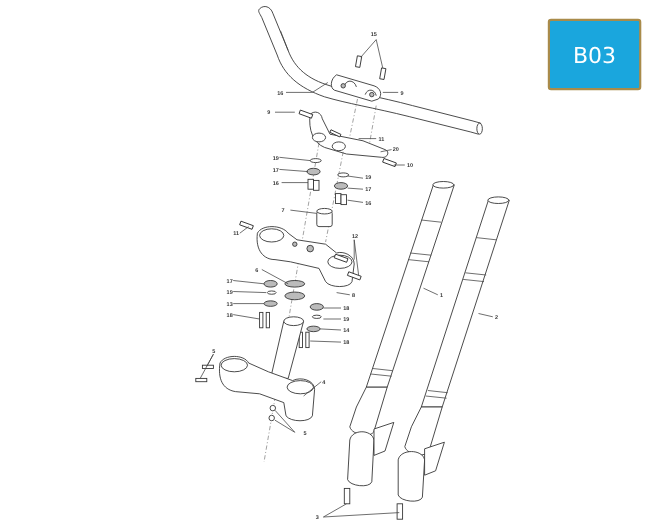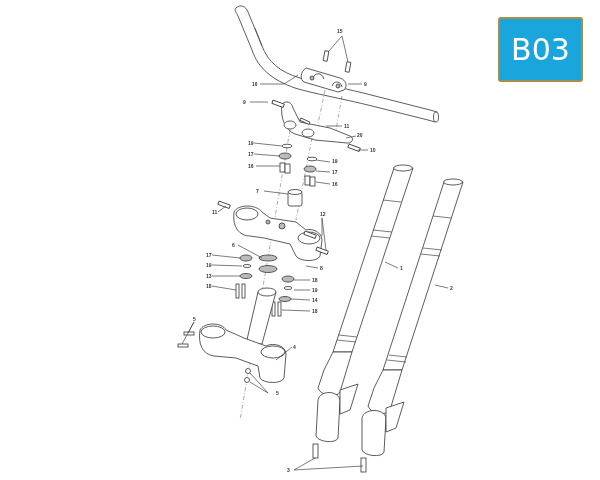--- a/index.html
+++ b/index.html
@@ -1,21 +1,21 @@
 <!DOCTYPE html>
 <html><head>
 <meta charset="utf-8">
 <style>
   html, body { margin: 0; padding: 0; background: #ffffff; }
   body { width: 600px; height: 480px; position: relative; overflow: hidden; font-family: "Liberation Sans", sans-serif; }
   .diagram { position: absolute; left: 0; top: 0; width: 600px; height: 480px; }
   .badge {
     position: absolute; left: 498px; top: 17px; width: 85px; height: 65px;
     background: #1aa6dd; border: 2px solid #a98b4a; border-radius: 3px; box-sizing: border-box;
-    color: #ffffff; font-family: "DejaVu Sans", sans-serif; font-size: 30px;
+    color: #ffffff; font-family: "DejaVu Sans", sans-serif; font-size: 20px;
     display: flex; align-items: center; justify-content: center; letter-spacing: 0px;
   }
   svg text { font-family: "Liberation Sans", sans-serif; font-size: 5px; font-weight: bold; fill: #333; }
   .ln { stroke: #444; stroke-width: 0.7; fill: none; }
   .part { stroke: #333; stroke-width: 0.8; fill: #ffffff; }
   .dk { stroke: #333; stroke-width: 0.8; fill: #bbb; }
   .ax { stroke: #555; stroke-width: 0.5; stroke-dasharray: 4 2 1 2; fill: none; }
 </style>
 </head>
 <body>

